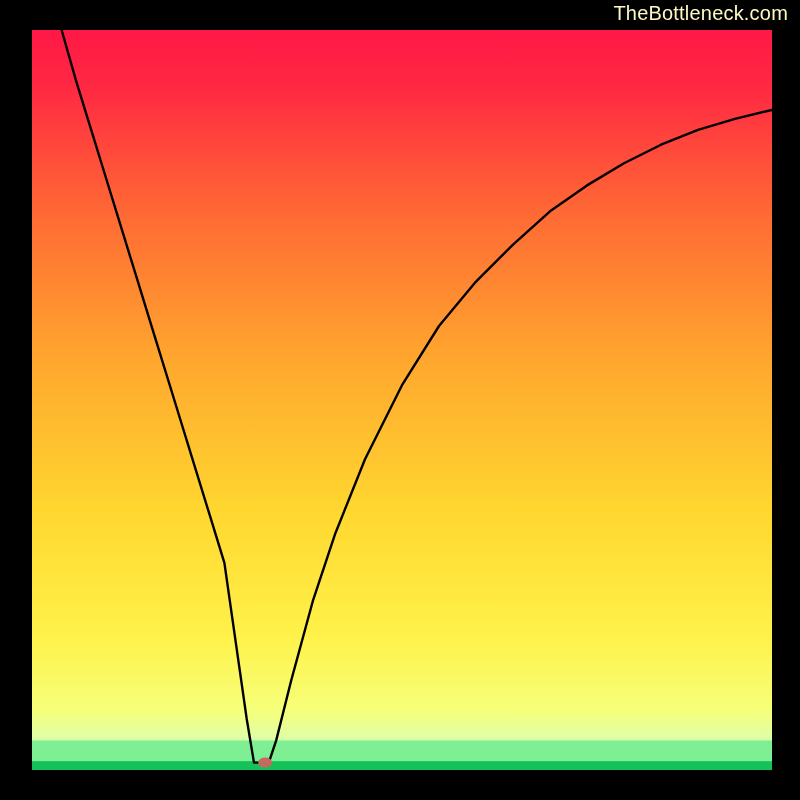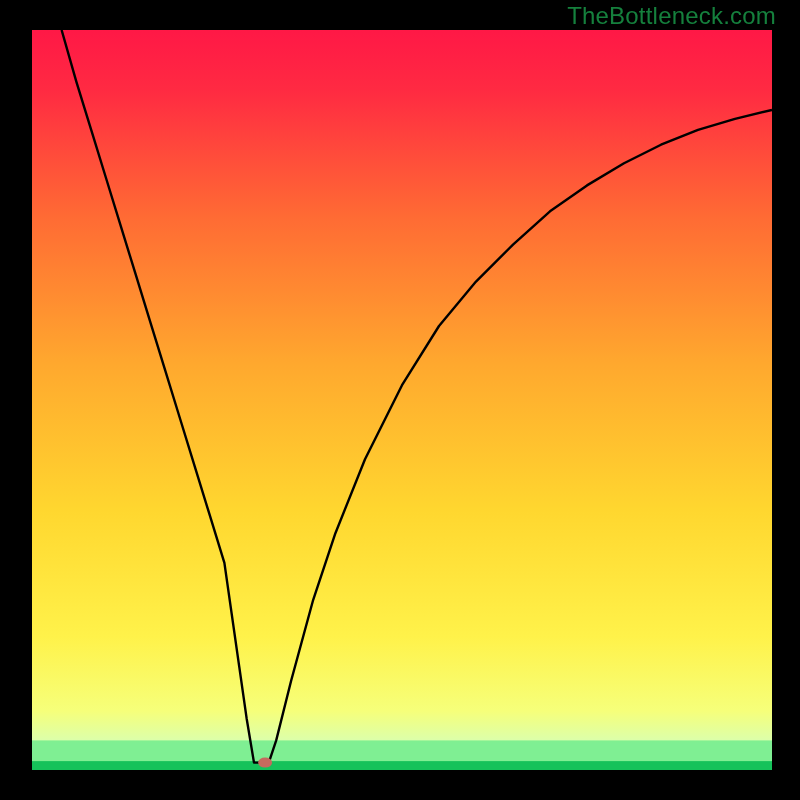--- a/index.html
+++ b/index.html
@@ -13,23 +13,23 @@
   }
   .stage {
     position: relative;
     width: 800px;
     height: 800px;
     background: #000;
   }
   .watermark {
     position: absolute;
     top: 2px;
-    right: 24px;
-    color: #15803d;
-    font-size: 24px;
+    right: 12px;
+    color: #fef9c3;
+    font-size: 20px;
     font-weight: 400;
     letter-spacing: 0.2px;
     z-index: 5;
   }
   svg.plot {
     position: absolute;
     left: 0;
     top: 0;
   }
 </style>

